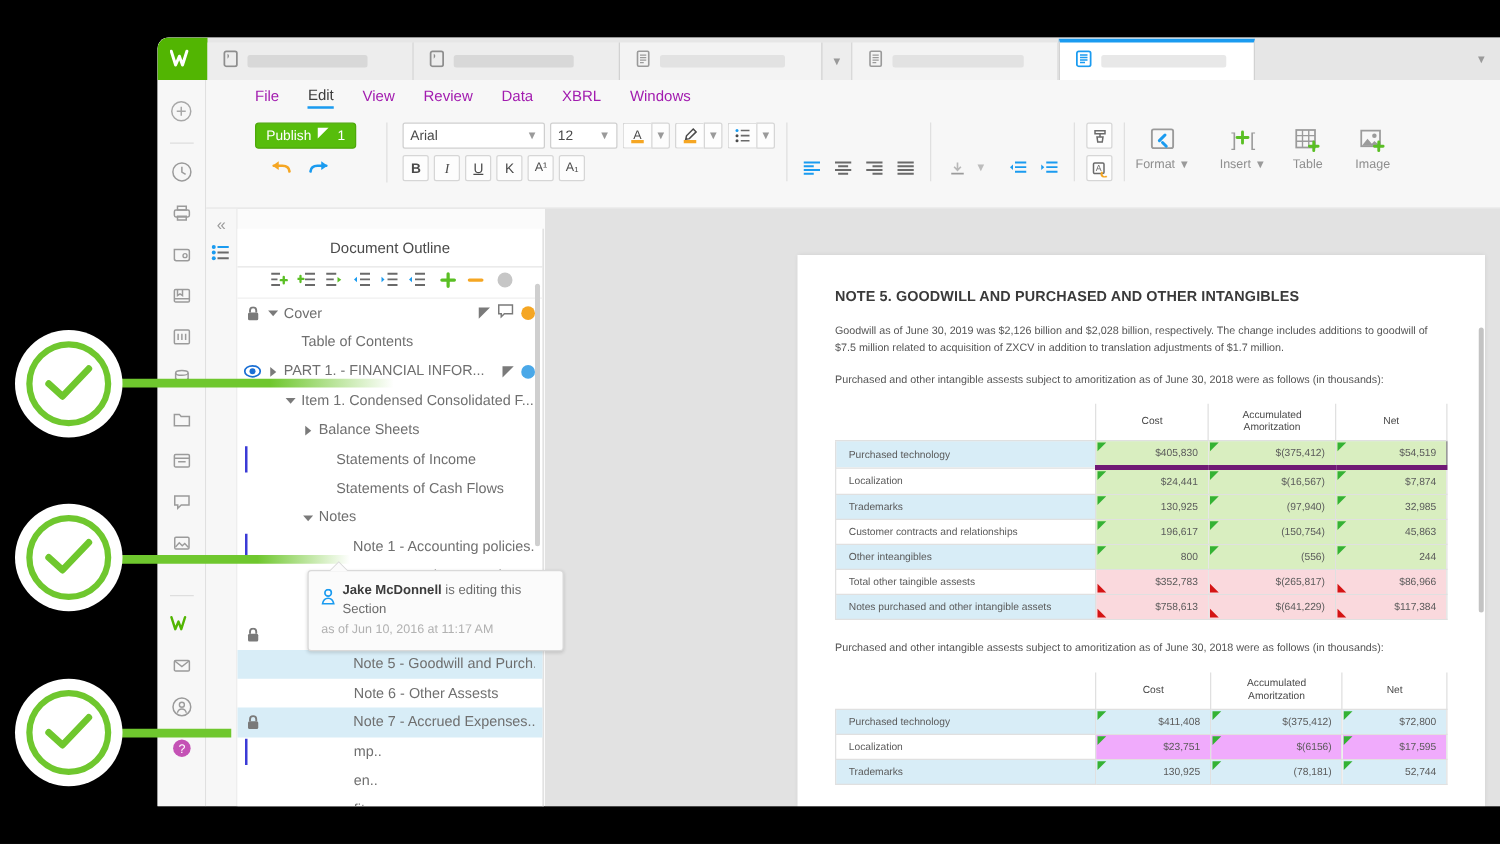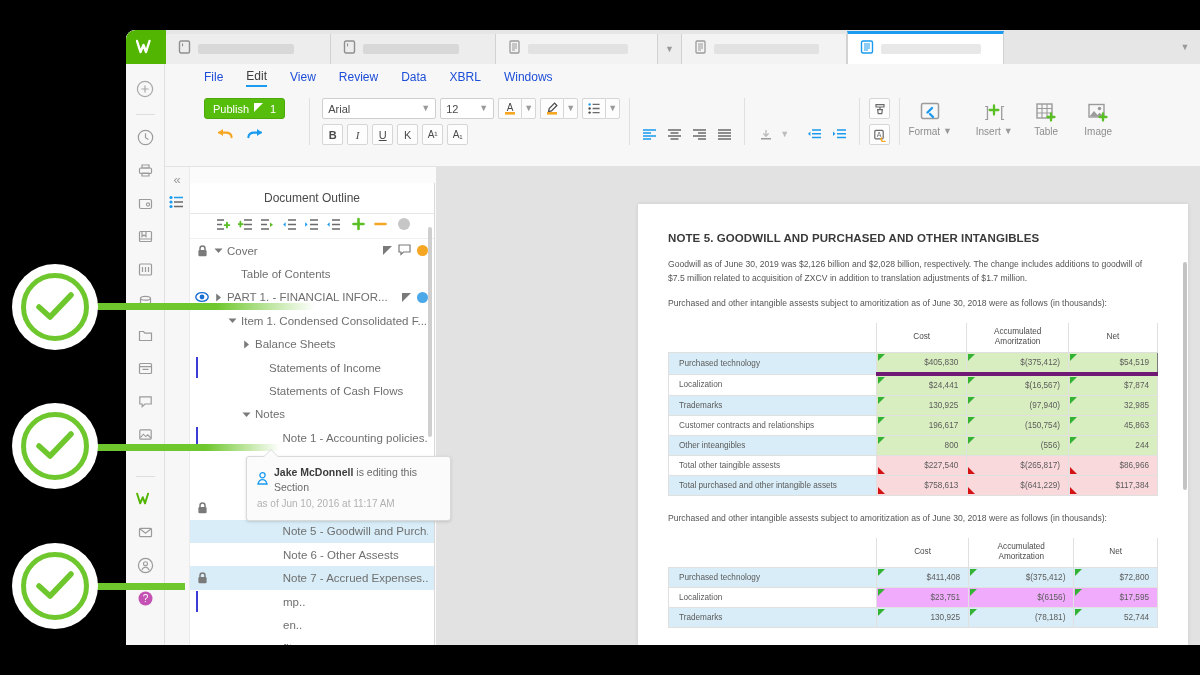--- a/index.html
+++ b/index.html
@@ -85,21 +85,21 @@
   .rail-sep { width: 19px; height: 1px; background: #dedede; margin: 5px 0 9px; }
 
   
   .chrome {
     position: absolute; left: 39px; top: 34px;
     width: 1035px; height: 103px;
     background: #f7f7f7;
     border-bottom: 1px solid #e3e3e3;
   }
   .menubar { display: flex; align-items: center; height: 28px; padding-left: 39px; gap: 23px; }
-  .menu-item { font-size: 12px; color: #1d4ed8; padding-bottom: 2px; }
+  .menu-item { font-size: 12px; color: #a21caf; padding-bottom: 2px; }
   .menu-item.sel { color: #3d3d3d; border-bottom: 2px solid #1a9bf0; }
 
   .toolbar { display: flex; align-items: flex-start; height: 73px; padding: 6px 0 0 39px; }
   .tgroup { display: flex; flex-direction: column; gap: 5px; padding-right: 9px; margin-right: 9px; border-right: 1px solid #e0e0e0; }
   .tgroup.nb { border-right: none; }
   .trow { display: flex; align-items: center; gap: 4px; }
 
   .publish-btn {
     background: #57bd0c; color: #fff; font-size: 11px;
     border-radius: 3px; height: 21px; padding: 0 8px;
@@ -936,26 +936,26 @@
                   <td class="num cell-green last"><span class="corner-g"></span><span>45,863</span></td>
                 </tr>
                 <tr class="rowA">
                   <td class="rowlabel">Other inteangibles</td>
                   <td class="num cell-green first"><span class="corner-g"></span><span>800</span></td>
                   <td class="num cell-green"><span class="corner-g"></span><span>(556)</span></td>
                   <td class="num cell-green last"><span class="corner-g"></span><span>244</span></td>
                 </tr>
                 <tr class="rowB">
                   <td class="rowlabel">Total other taingible assests</td>
-                  <td class="num cell-red first"><span class="corner-r"></span><span>$227,540</span></td>
+                  <td class="num cell-red first"><span class="corner-r"></span><span>$352,783</span></td>
                   <td class="num cell-red"><span class="corner-r"></span><span>$(265,817)</span></td>
                   <td class="num cell-red last"><span class="corner-r"></span><span>$86,966</span></td>
                 </tr>
                 <tr class="rowA">
-                  <td class="rowlabel">Total purchased and other intangible assets</td>
+                  <td class="rowlabel">Notes purchased and other intangible assets</td>
                   <td class="num cell-red first"><span class="corner-r"></span><span>$758,613</span></td>
                   <td class="num cell-red"><span class="corner-r"></span><span>$(641,229)</span></td>
                   <td class="num cell-red last"><span class="corner-r"></span><span>$117,384</span></td>
                 </tr>
               </tbody>
             </table>
           </div>
         <div class="tbl-gap"></div>
         <p class="body">Purchased and other intangible assests subject to amoritization as of June 30, 2018 were as follows (in thousands):</p>
         <div id="table2-mount">

